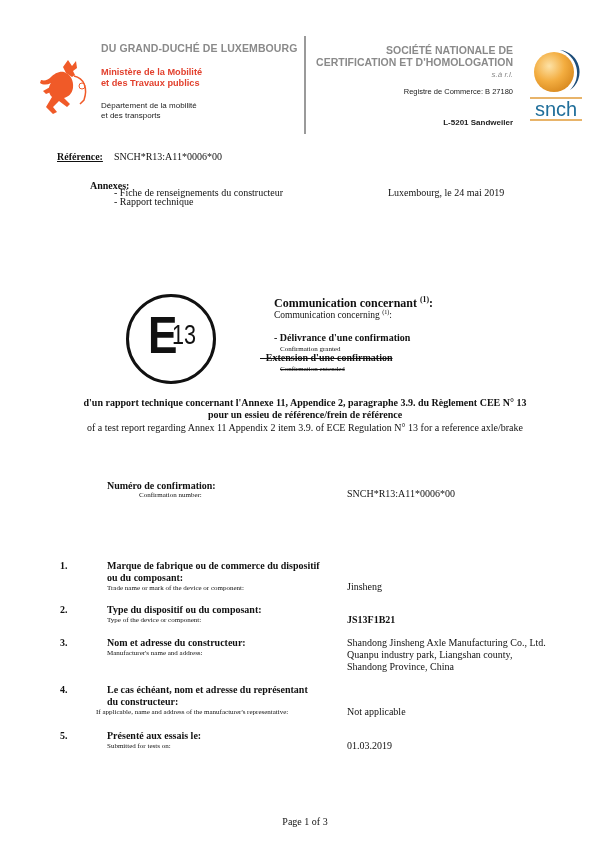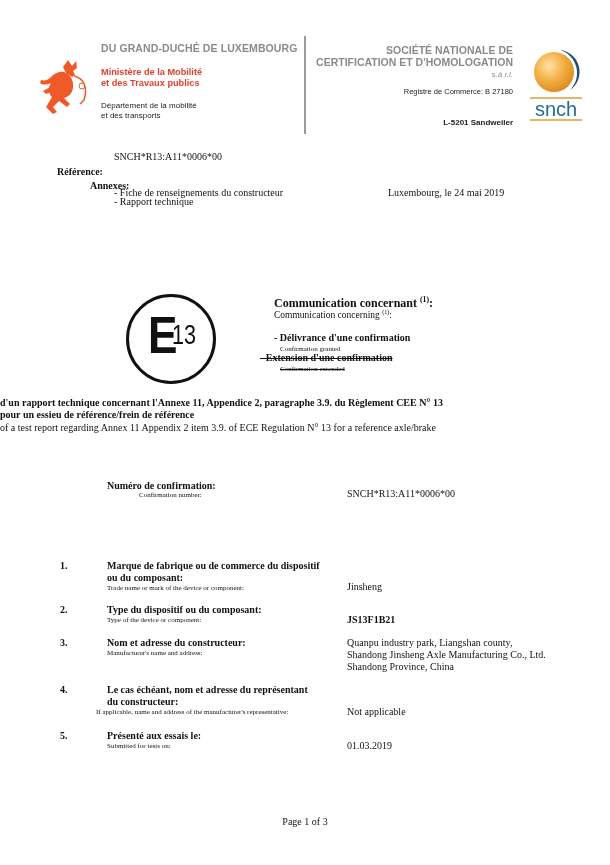--- a/index.html
+++ b/index.html
@@ -29,21 +29,21 @@
   .emark-13 { left: 172px; top: 320px; font-family: "Liberation Sans", sans-serif; font-size: 27px; line-height: 30px; transform: scaleX(0.8); transform-origin: left top; }
 
   .comm-title { left: 274px; top: 295px; font-size: 12px; font-weight: bold; }
   .comm-sub { left: 274px; top: 309px; font-size: 9.5px; }
   .opt1 { left: 274px; top: 332px; font-size: 10px; font-weight: bold; }
   .opt1-sub { left: 280px; top: 345px; font-size: 7px; }
   .opt2 { left: 260px; top: 352px; font-size: 10px; font-weight: bold; text-decoration: line-through; }
   .opt2-sub { left: 280px; top: 365px; font-size: 7px; text-decoration: line-through; }
   sup { font-size: 65%; }
 
-  .center-line { left: 0; width: 610px; text-align: left; }
+  .center-line { left: 0; width: 610px; text-align: center; }
   .report1 { top: 397px; font-size: 10px; font-weight: bold; }
   .report2 { top: 409px; font-size: 10px; font-weight: bold; }
   .report3 { top: 422px; font-size: 10px; }
 
   .field-label { font-size: 10px; font-weight: bold; line-height: 12px; }
   .field-en { font-size: 7px; line-height: 9px; }
   .num { font-size: 10px; font-weight: bold; }
   .value { font-size: 10px; line-height: 12px; }
   .value-b { font-size: 10px; font-weight: bold; }
 
@@ -96,21 +96,21 @@
       </radialGradient>
     </defs>
     <path d="M34 4 a24 24 0 0 1 10 40 a22 22 0 0 0 -10 -40z" fill="#1f4e79"></path>
     <circle cx="28" cy="26" r="20" fill="url(#sph)"></circle>
     <rect x="4" y="51" width="52" height="2" fill="#e8b46a"></rect>
     <rect x="4" y="73" width="52" height="2" fill="#e8b46a"></rect>
     <text x="30" y="70" text-anchor="middle" font-family="Liberation Sans, sans-serif" font-size="20" fill="#1f6e9a">snch</text>
   </svg>
 </div>
 
-<div class="abs label-b" style="left:57px; top:166px;">Référence:</div>
+<div class="abs label-b" style="left:57px; top:151px;text-decoration:underline;">Référence:</div>
 <div class="abs txt10" style="left:114px; top:151px;">SNCH*R13:A11*0006*00</div>
 
 <div class="abs label-b" style="left:57px; top:180px;margin-left:33px;">Annexes:</div>
 <div class="abs txt10" style="left:114px; top:175px;margin-top:21px;">- Rapport technique</div>
 <div class="abs txt10" style="left:114px; top:187px;">- Fiche de renseignements du constructeur</div>
 <div class="abs txt10" style="left:388px; top:187px;">Luxembourg, le 24 mai 2019</div>
 
 <div class="abs emark"></div>
 <div class="abs emark-e">E</div>
 <div class="abs emark-13">13</div>
@@ -146,22 +146,22 @@
 
 <div class="abs num" style="left:60px; top:604px;">2.</div>
 <div class="abs field-label" style="left:107px; top:604px;">Type du dispositif ou du composant:</div>
 <div class="abs field-en" style="left:107px; top:616px;">Type of the device or component:</div>
 <div class="abs value-b" style="left:347px; top:614px;">JS13F1B21</div>
 
 <div class="abs num" style="left:60px; top:637px;">3.</div>
 <div class="abs field-label" style="left:107px; top:637px;">Nom et adresse du constructeur:</div>
 <div class="abs field-en" style="left:107px; top:649px;">Manufacturer's name and address:</div>
 <div class="abs value" style="left:347px; top:637px;">
+  <div>Shandong Jinsheng Axle Manufacturing Co., Ltd.</div>
   <div>Quanpu industry park, Liangshan county,</div>
-  <div>Shandong Jinsheng Axle Manufacturing Co., Ltd.</div>
   <div>Shandong Province, China</div>
 </div>
 
 <div class="abs num" style="left:60px; top:684px;">4.</div>
 <div class="abs field-label" style="left:107px; top:684px;">
   <div>Le cas échéant, nom et adresse du représentant</div>
   <div>du constructeur:</div>
 </div>
 <div class="abs field-en" style="left:96px; top:708px;">If applicable, name and address of the manufacturer's representative:</div>
 <div class="abs value" style="left:347px; top:706px;">Not applicable</div>

